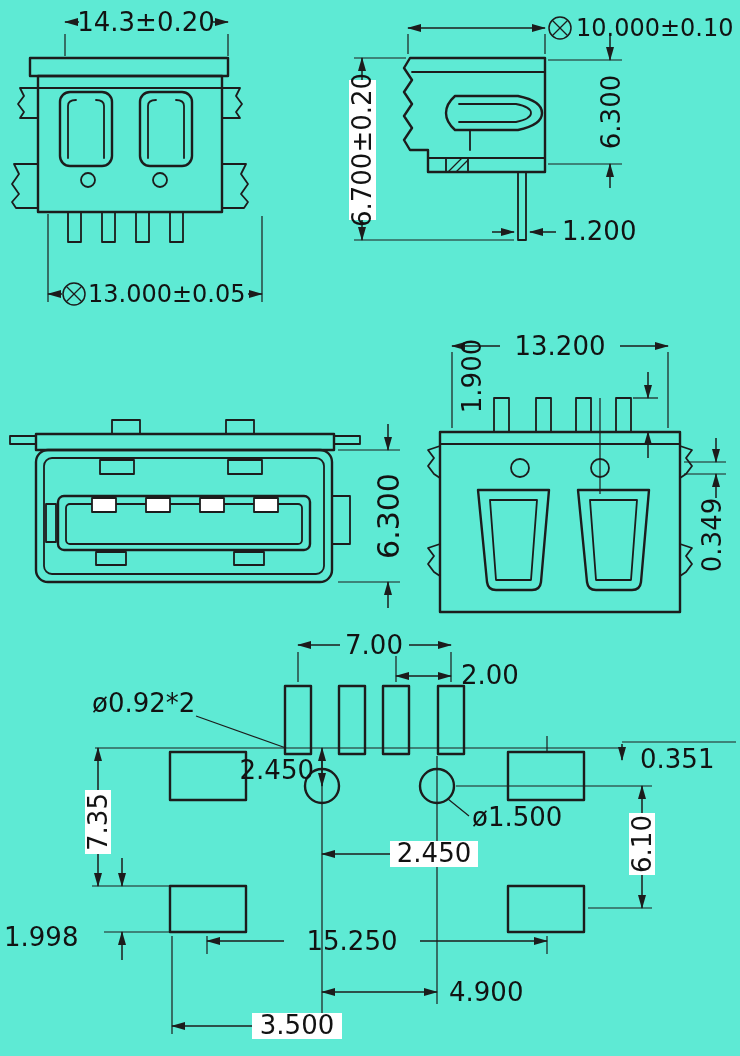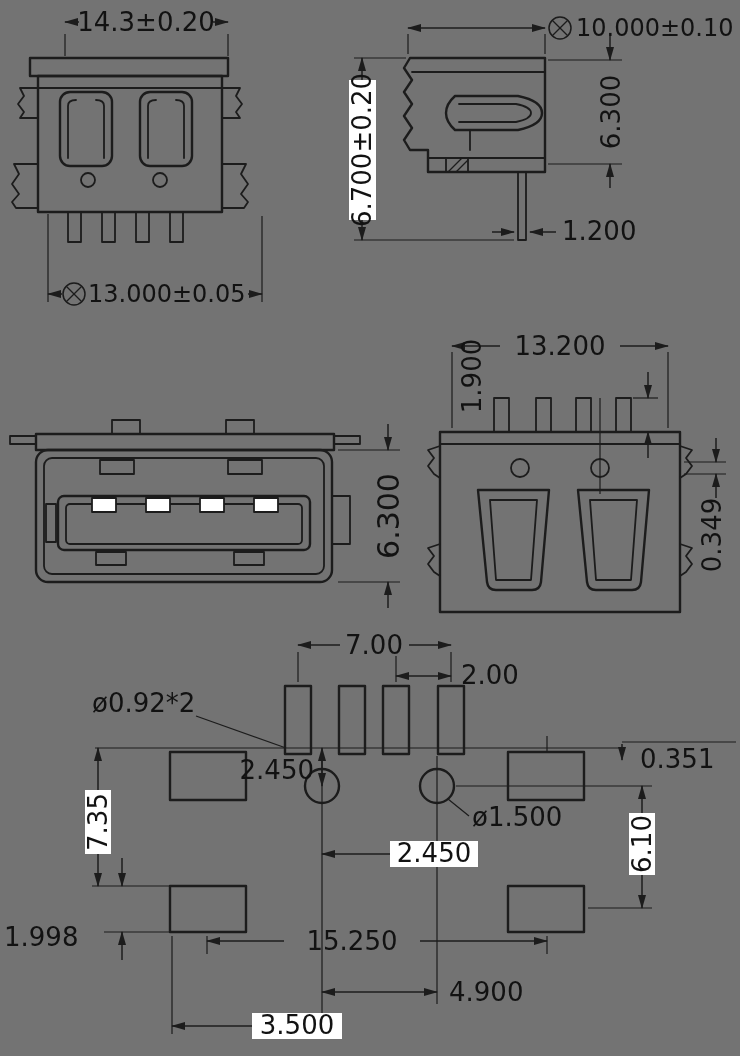--- a/index.html
+++ b/index.html
@@ -1,16 +1,16 @@
 <!DOCTYPE html>
 <html><head>
 <meta charset="utf-8">
 <style>
   html,body{margin:0;padding:0;background:#ffffff}
-  .sheet{width:740px;height:1056px;position:relative;background:#737373;overflow:hidden}
+  .sheet{width:740px;height:1056px;position:relative;background:#5eead4;overflow:hidden}
   svg{display:block}
   .obj{fill:none;stroke:#1c1c1c;stroke-width:2.4;stroke-linejoin:round;stroke-linecap:round}
   .obj2{fill:none;stroke:#1c1c1c;stroke-width:1.8;stroke-linejoin:round;stroke-linecap:round}
   .thin{fill:none;stroke:#1c1c1c;stroke-width:1.2}
   .dim{fill:none;stroke:#1c1c1c;stroke-width:1.5}
   .wfill{fill:#ffffff}
   .wbg{fill:#ffffff;stroke:none}
   text{font-family:"DejaVu Sans","Liberation Sans",sans-serif;fill:#121212}
   .d{font-size:26px}
   .dS{font-size:24px}

